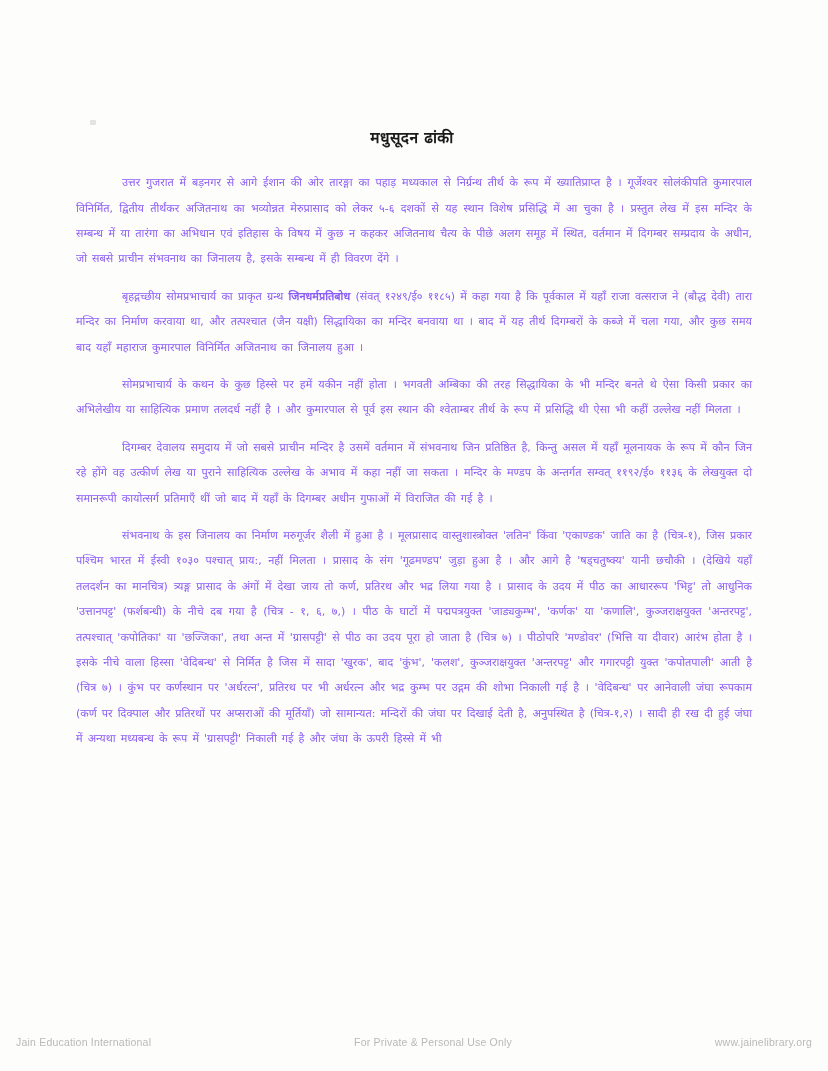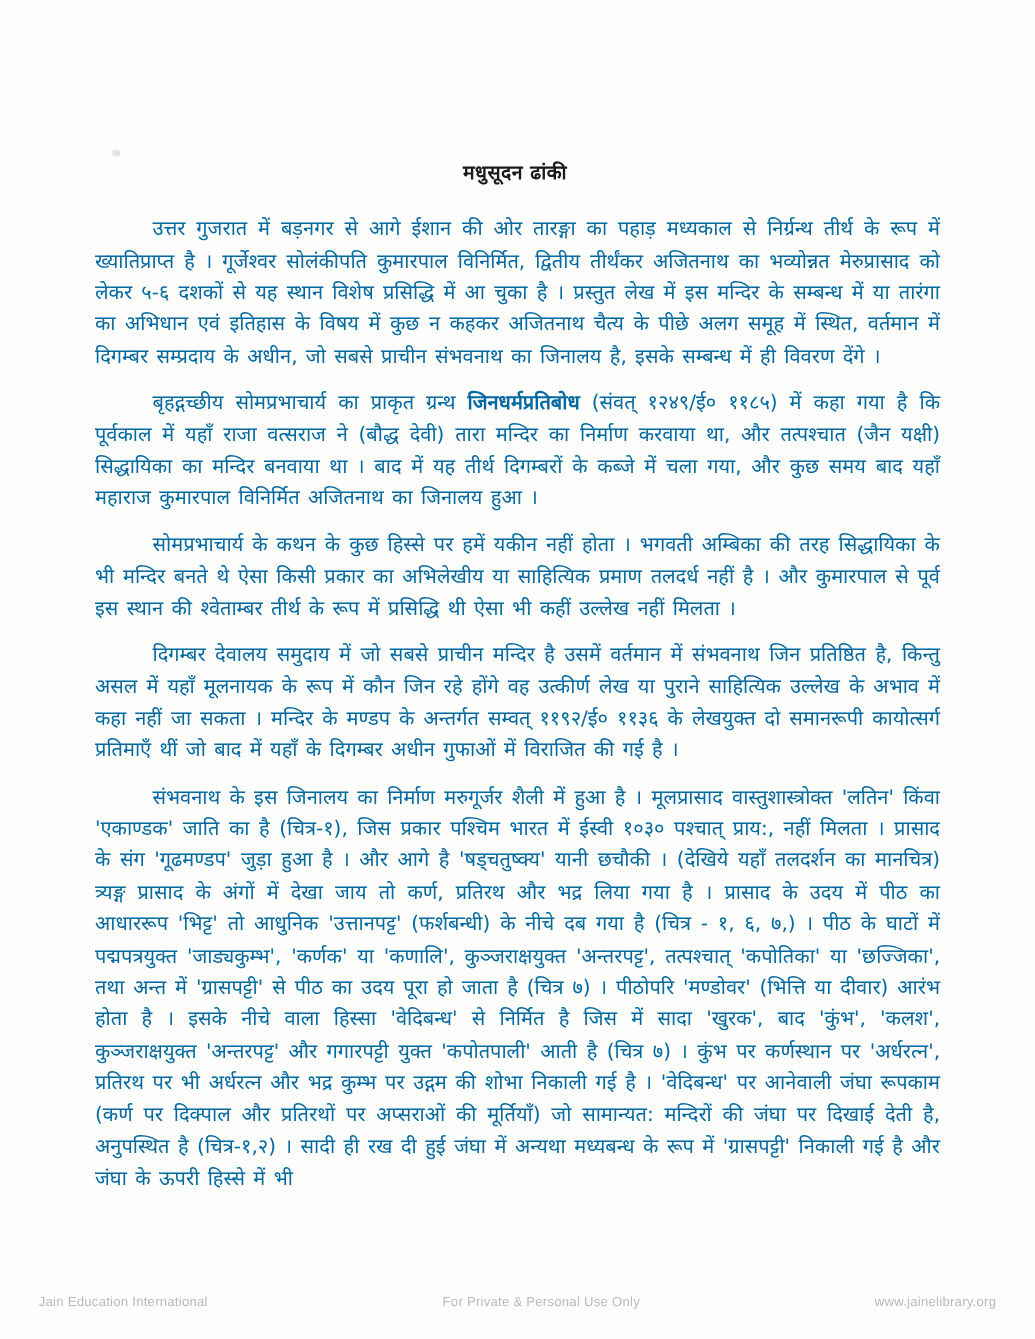--- a/index.html
+++ b/index.html
@@ -52,23 +52,23 @@
     text-align: center;
     font-size: 15.5px;
     font-weight: 700;
     color: #1a1a1a;
     letter-spacing: 0.4px;
     margin: 0 4px 22px 0;
     line-height: 1.3;
   }
 
   .para {
-    font-size: 16px;
+    font-size: 11px;
     line-height: 25.4px;
-    color: #0369a1;
+    color: #8b5cf6;
     text-align: justify;
     text-justify: inter-word;
     margin: 0 0 12px 0;
     word-spacing: 1.6px;
   }
 
   .para.indent {
     text-indent: 46px;
   }
 
@@ -78,21 +78,21 @@
 
   .footer {
     position: absolute;
     left: 0;
     right: 0;
     bottom: 18px;
     height: 22px;
     display: flex;
     align-items: center;
     justify-content: space-between;
-    padding: 0 31px;
+    padding: 0 16px;
     box-sizing: border-box;
     font-family: "Liberation Sans", sans-serif;
     font-size: 10.5px;
     color: #b9b9b9;
     letter-spacing: 0.2px;
   }
 
   .footer-left  { text-align: left;   flex: 0 0 auto; }
   .footer-center{ text-align: center; flex: 1 1 auto; }
   .footer-right { text-align: left;  flex: 0 0 auto; }

